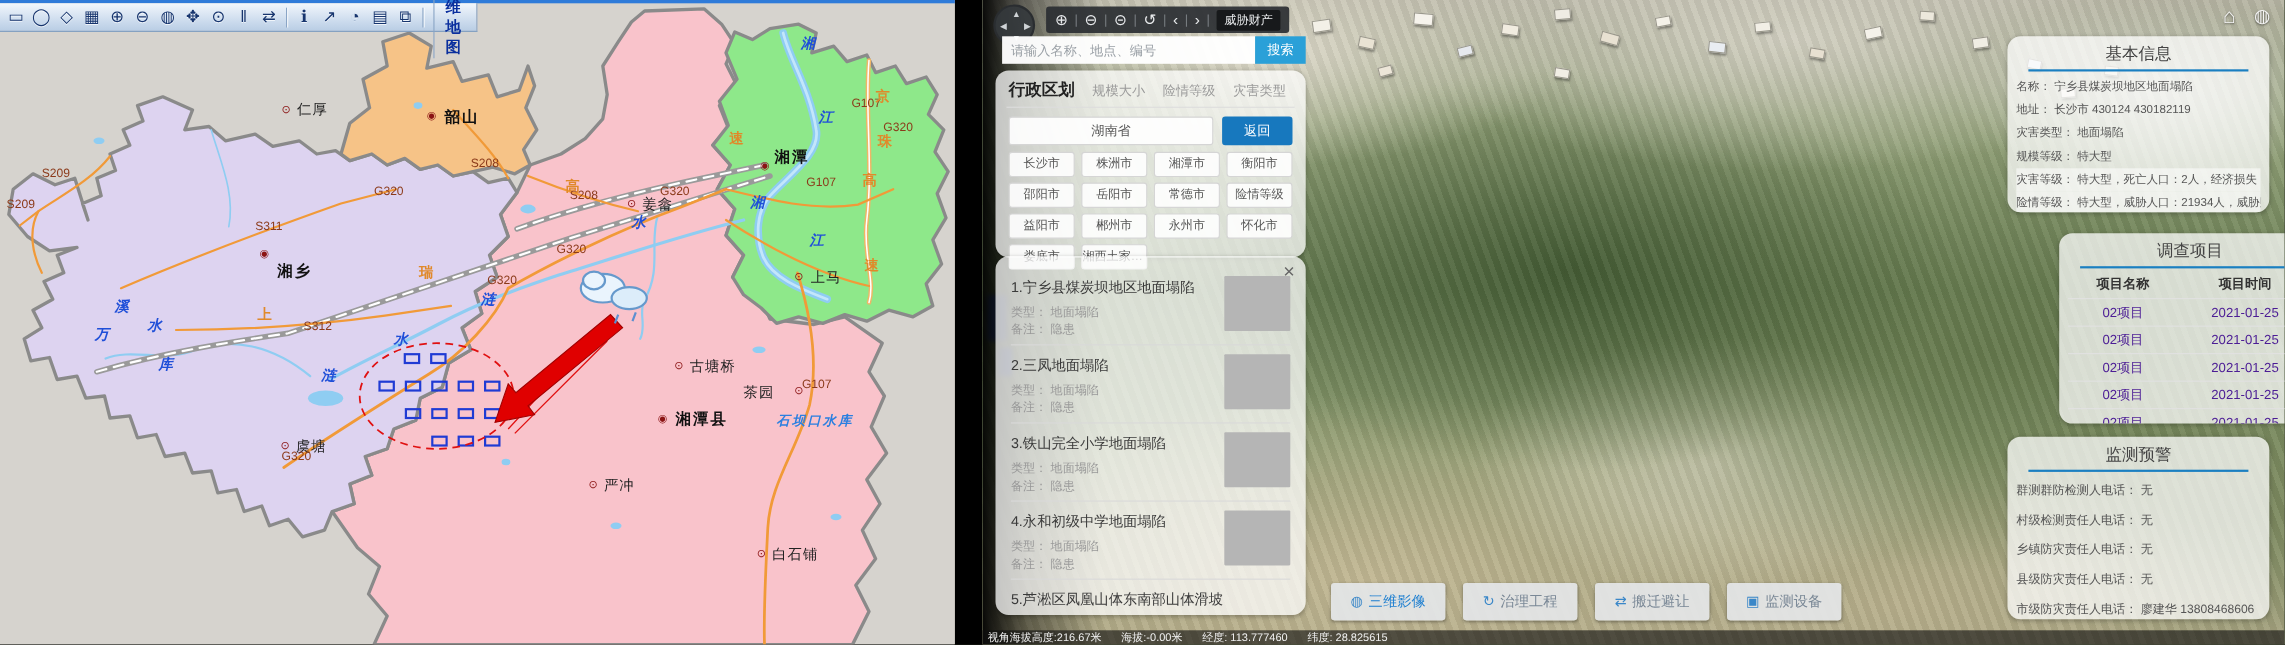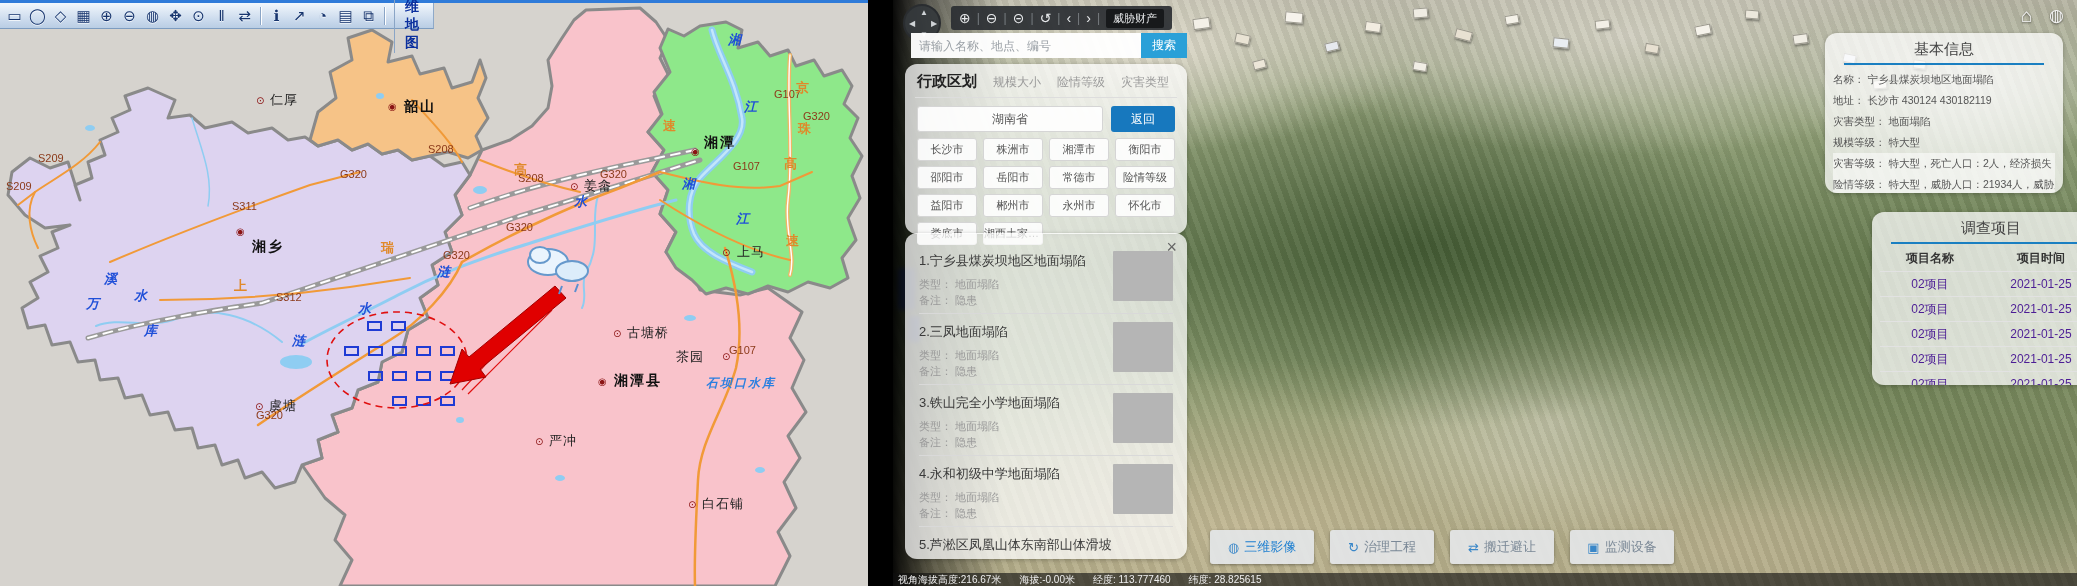--- a/index.html
+++ b/index.html
@@ -455,20 +455,31 @@
             <span class="sv-c1">02项目</span>
             <span class="sv-c2">2021-01-25</span>
           </div>
           <div class="sv-row">
             <span class="sv-c1">02项目</span>
             <span class="sv-c2">2021-01-25</span>
           </div>
         </div>
     </div>
 
+    <div id="monitor-panel" class="panel rpanel">
+      <div class="rpanel-title">监测预警</div>
+      <div class="rpanel-underline"></div>
+      <div id="monitor-rows">
+          <div class="mon-row">群测群防检测人电话： 无</div>
+          <div class="mon-row">村级检测责任人电话： 无</div>
+          <div class="mon-row">乡镇防灾责任人电话： 无</div>
+          <div class="mon-row">县级防灾责任人电话： 无</div>
+          <div class="mon-row">市级防灾责任人电话： 廖建华 13808468606</div>
+        </div>
+    </div>
 
     <span id="home-icon">⌂</span>
     <span id="globe-icon">◍</span>
 
     <div id="bottom-btns">
         <button class="bb active" style="left: 317px;">
           <span class="bb-ico">◍</span>
           <span class="bb-label">三维影像</span>
         </button>
         <button class="bb" style="left: 437px;">

